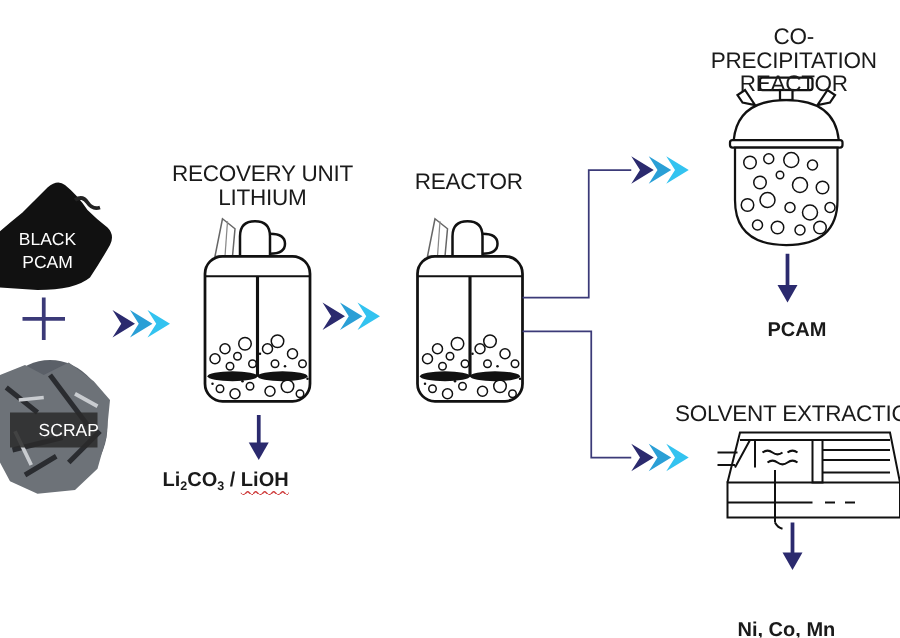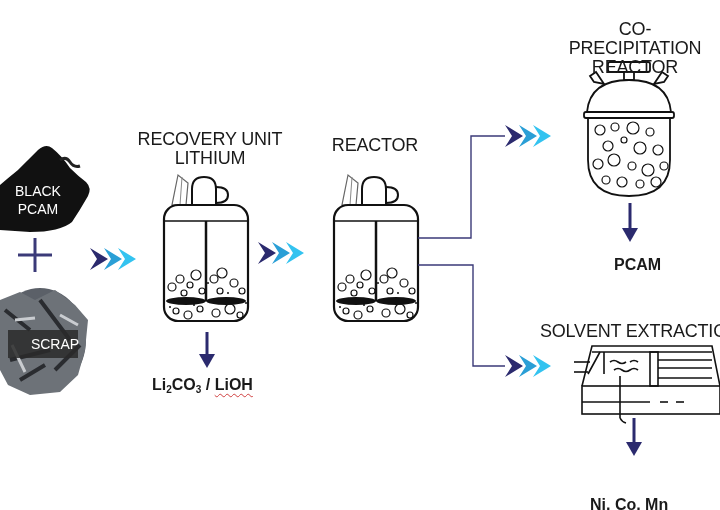--- a/index.html
+++ b/index.html
@@ -172,19 +172,19 @@
 </div>
 <div class="label" style="left:310px; top:136px; width:130px;">
   <div>REACTOR</div>
 </div>
 <div class="label" style="left:560px; top:20px; width:150px;">
   <div>CO-PRECIPITATION</div>
   <div>REACTOR</div>
 </div>
 <div class="label" style="left:540px; top:322px; width:220px; text-align:left; white-space:nowrap;">SOLVENT EXTRACTION UNIT</div>
 
-<div class="product" style="left:152px; top:376px;text-align:right;">
+<div class="product" style="left:130px; top:376px;text-align:right;">
   <span>Li</span><sub>2</sub><span>CO</span><sub>3</sub><span style="white-space:pre"> / </span><span class="squiggle">LiOH</span>
 </div>
 <div class="product" style="left:577px; top:256px;margin-left:37px;">PCAM</div>
 <div class="product" style="left:590px; top:496px;">
   <span class="squiggle">Ni</span><span style="white-space:pre">, </span><span class="squiggle">Co</span><span style="white-space:pre">, </span><span>Mn</span>
 </div>
 
 </body></html>

